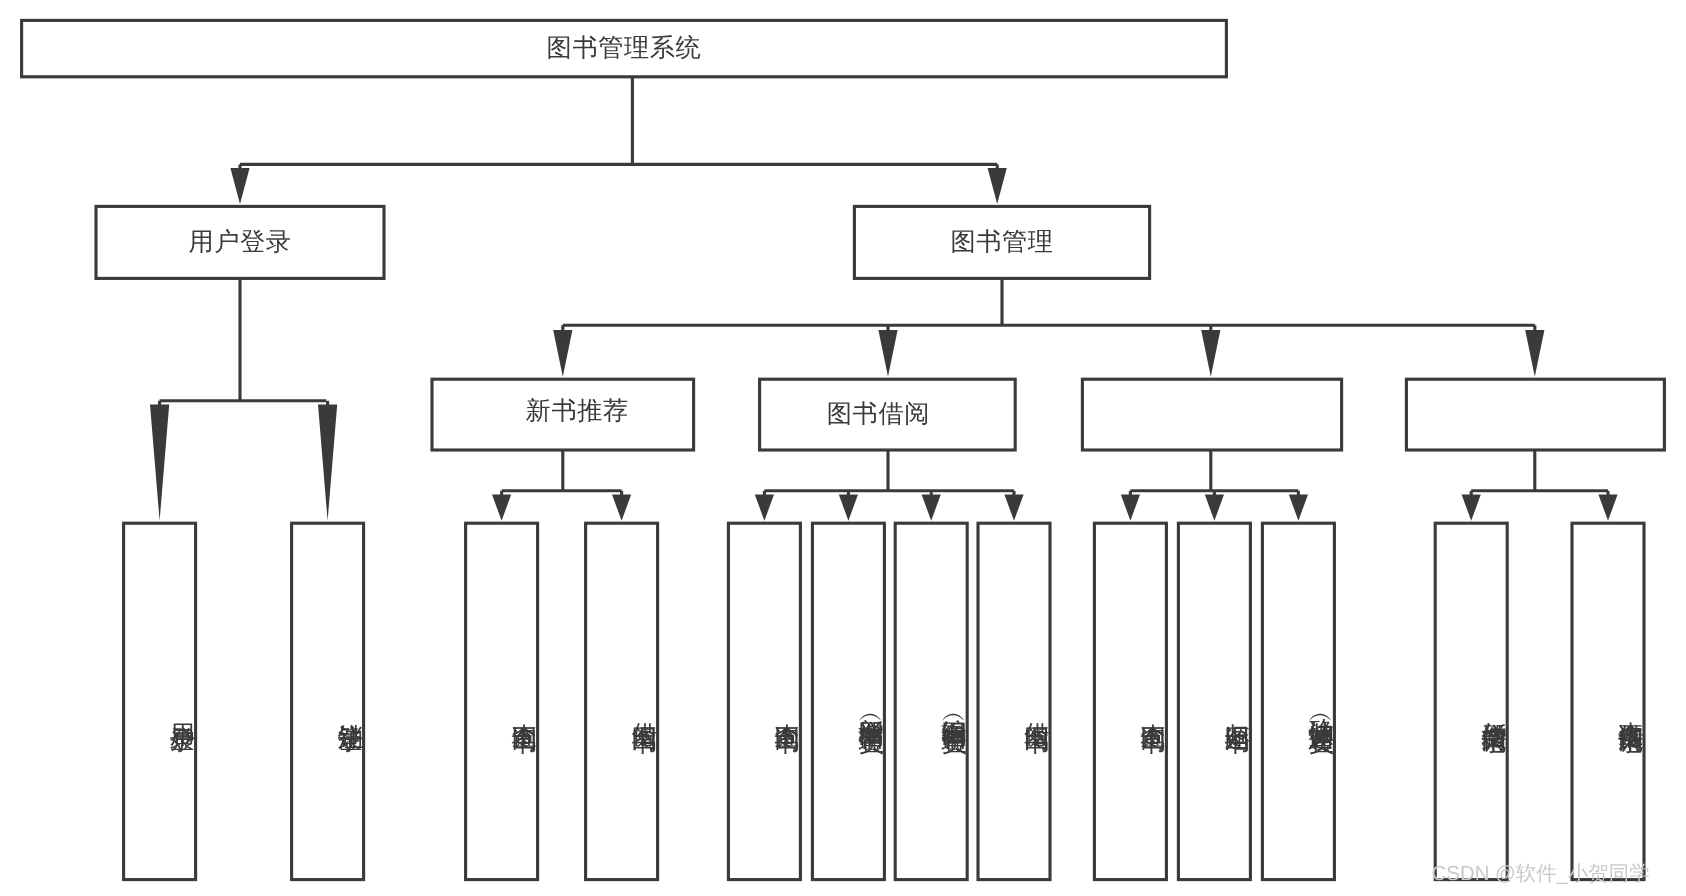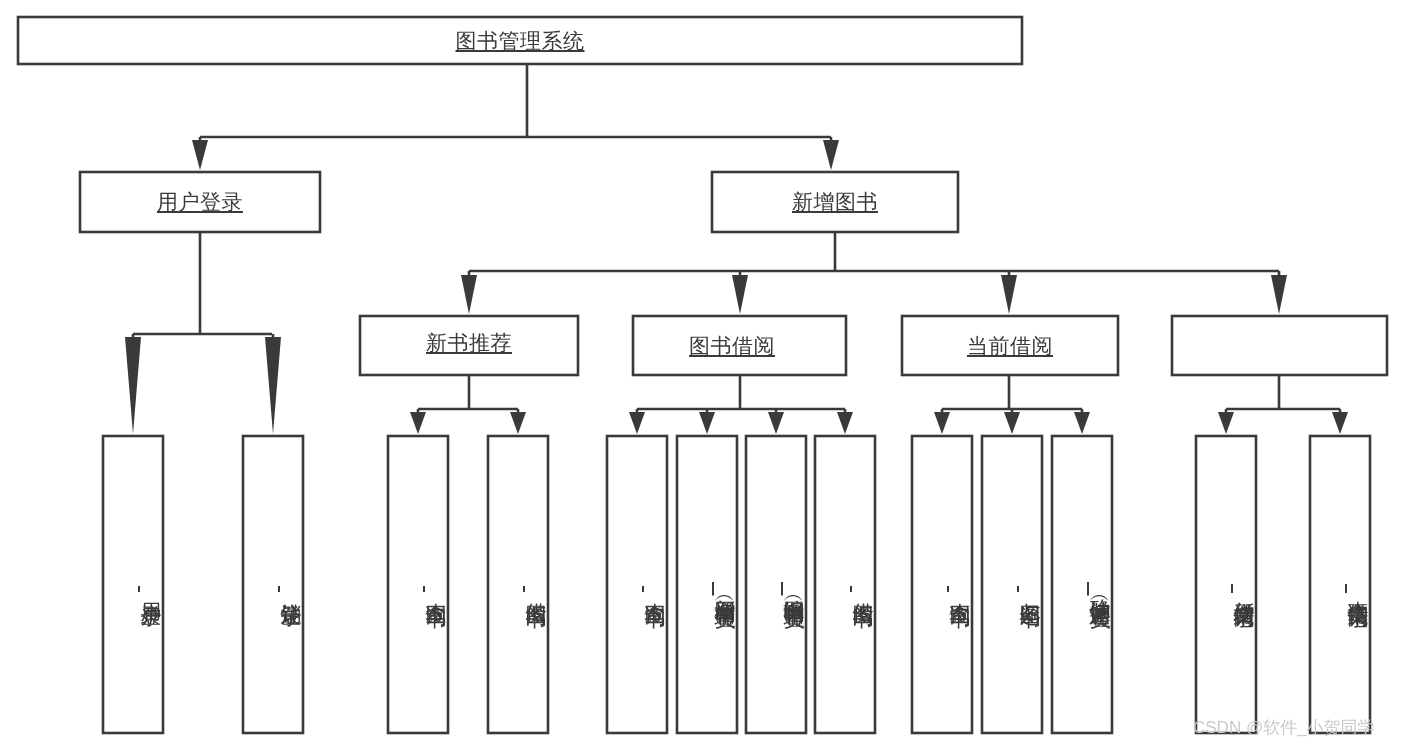--- a/index.html
+++ b/index.html
@@ -44,21 +44,20 @@
   .node-label {
     position: absolute;
     display: flex;
     align-items: center;
     justify-content: center;
     color: #3a3a3a;
     font-family: "Liberation Sans", "DejaVu Sans", sans-serif;
     letter-spacing: 0.5px;
     pointer-events: none;
     user-select: none;
-    text-decoration: underline;
   }
   .label-h {
     font-size: 21px;
     line-height: 1.1;
     white-space: nowrap;
   }
   .label-v {
     writing-mode: vertical-rl;
     text-orientation: upright;
     font-size: 21px;
@@ -172,25 +171,24 @@
       <rect class="node-box" x="982" y="436" width="60" height="297"></rect>
       <rect class="node-box" x="1052" y="436" width="60" height="297"></rect>
       <rect class="node-box" x="1196" y="436" width="60" height="297"></rect>
       <rect class="node-box" x="1310" y="436" width="60" height="297"></rect>
     </g>
   </svg>
 
   <div class="node-label label-h" style="left:18px; top:17px; width:1004px; height:47px;">图书管理系统</div>
 
   <div class="node-label label-h" style="left:80px; top:172px; width:240px; height:60px;">用户登录</div>
-  <div class="node-label label-h" style="left:712px; top:172px; width:246px; height:60px;">新增图书</div>
-
-  <div class="node-label label-h" style="left:360px; top:316px; width:218px; height:53px;">新书推荐</div>
+  <div class="node-label label-h" style="left:712px; top:172px; width:246px; height:60px;">图书管理</div>
+
+  <div class="node-label label-h" style="left:372px; top:316px; width:218px; height:53px;">新书推荐</div>
   <div class="node-label label-h" style="left:633px; top:316px; width:198px; height:59px;">图书借阅</div>
-  <div class="node-label label-h" style="left:902px; top:316px; width:216px; height:59px;">当前借阅</div>
 
   <div class="node-label label-v" style="left:103px; top:436px; width:60px; height:297px;">用户登录</div>
   <div class="node-label label-v" style="left:243px; top:436px; width:60px; height:297px;">注销登录</div>
   <div class="node-label label-v" style="left:388px; top:436px; width:60px; height:297px;">查询图书</div>
   <div class="node-label label-v" style="left:488px; top:436px; width:60px; height:297px;">借阅图书</div>
   <div class="node-label label-v" style="left:607px; top:436px; width:60px; height:297px;">查询图书</div>
   <div class="node-label label-v" style="left:677px; top:436px; width:60px; height:297px;">新增图书（管理员）</div>
   <div class="node-label label-v" style="left:746px; top:436px; width:60px; height:297px;">编辑图书（管理员）</div>
   <div class="node-label label-v" style="left:815px; top:436px; width:60px; height:297px;">借阅图书</div>
   <div class="node-label label-v" style="left:912px; top:436px; width:60px; height:297px;">查询图书</div>

